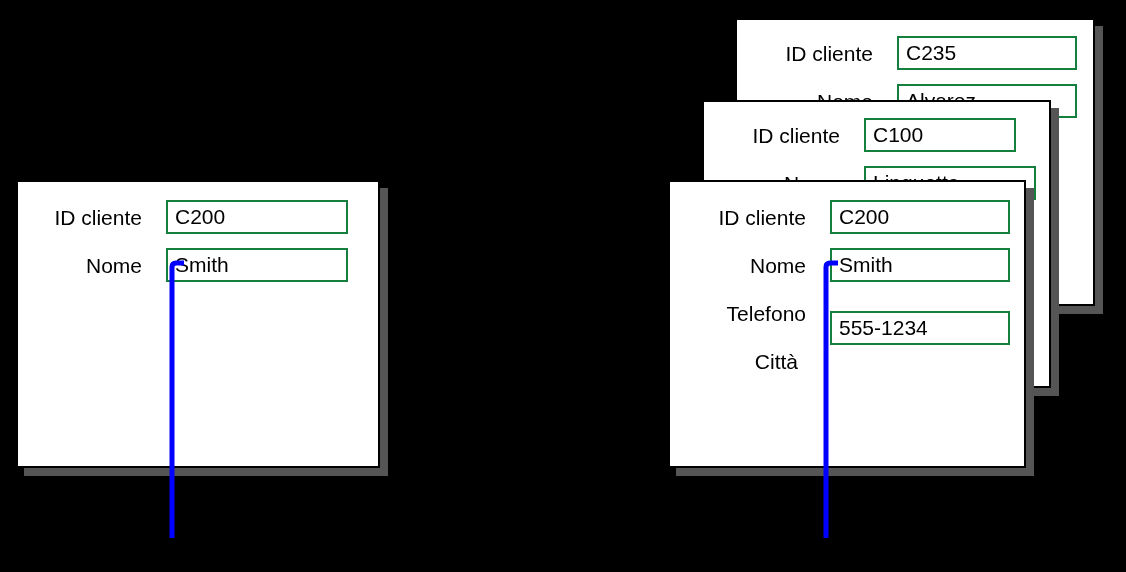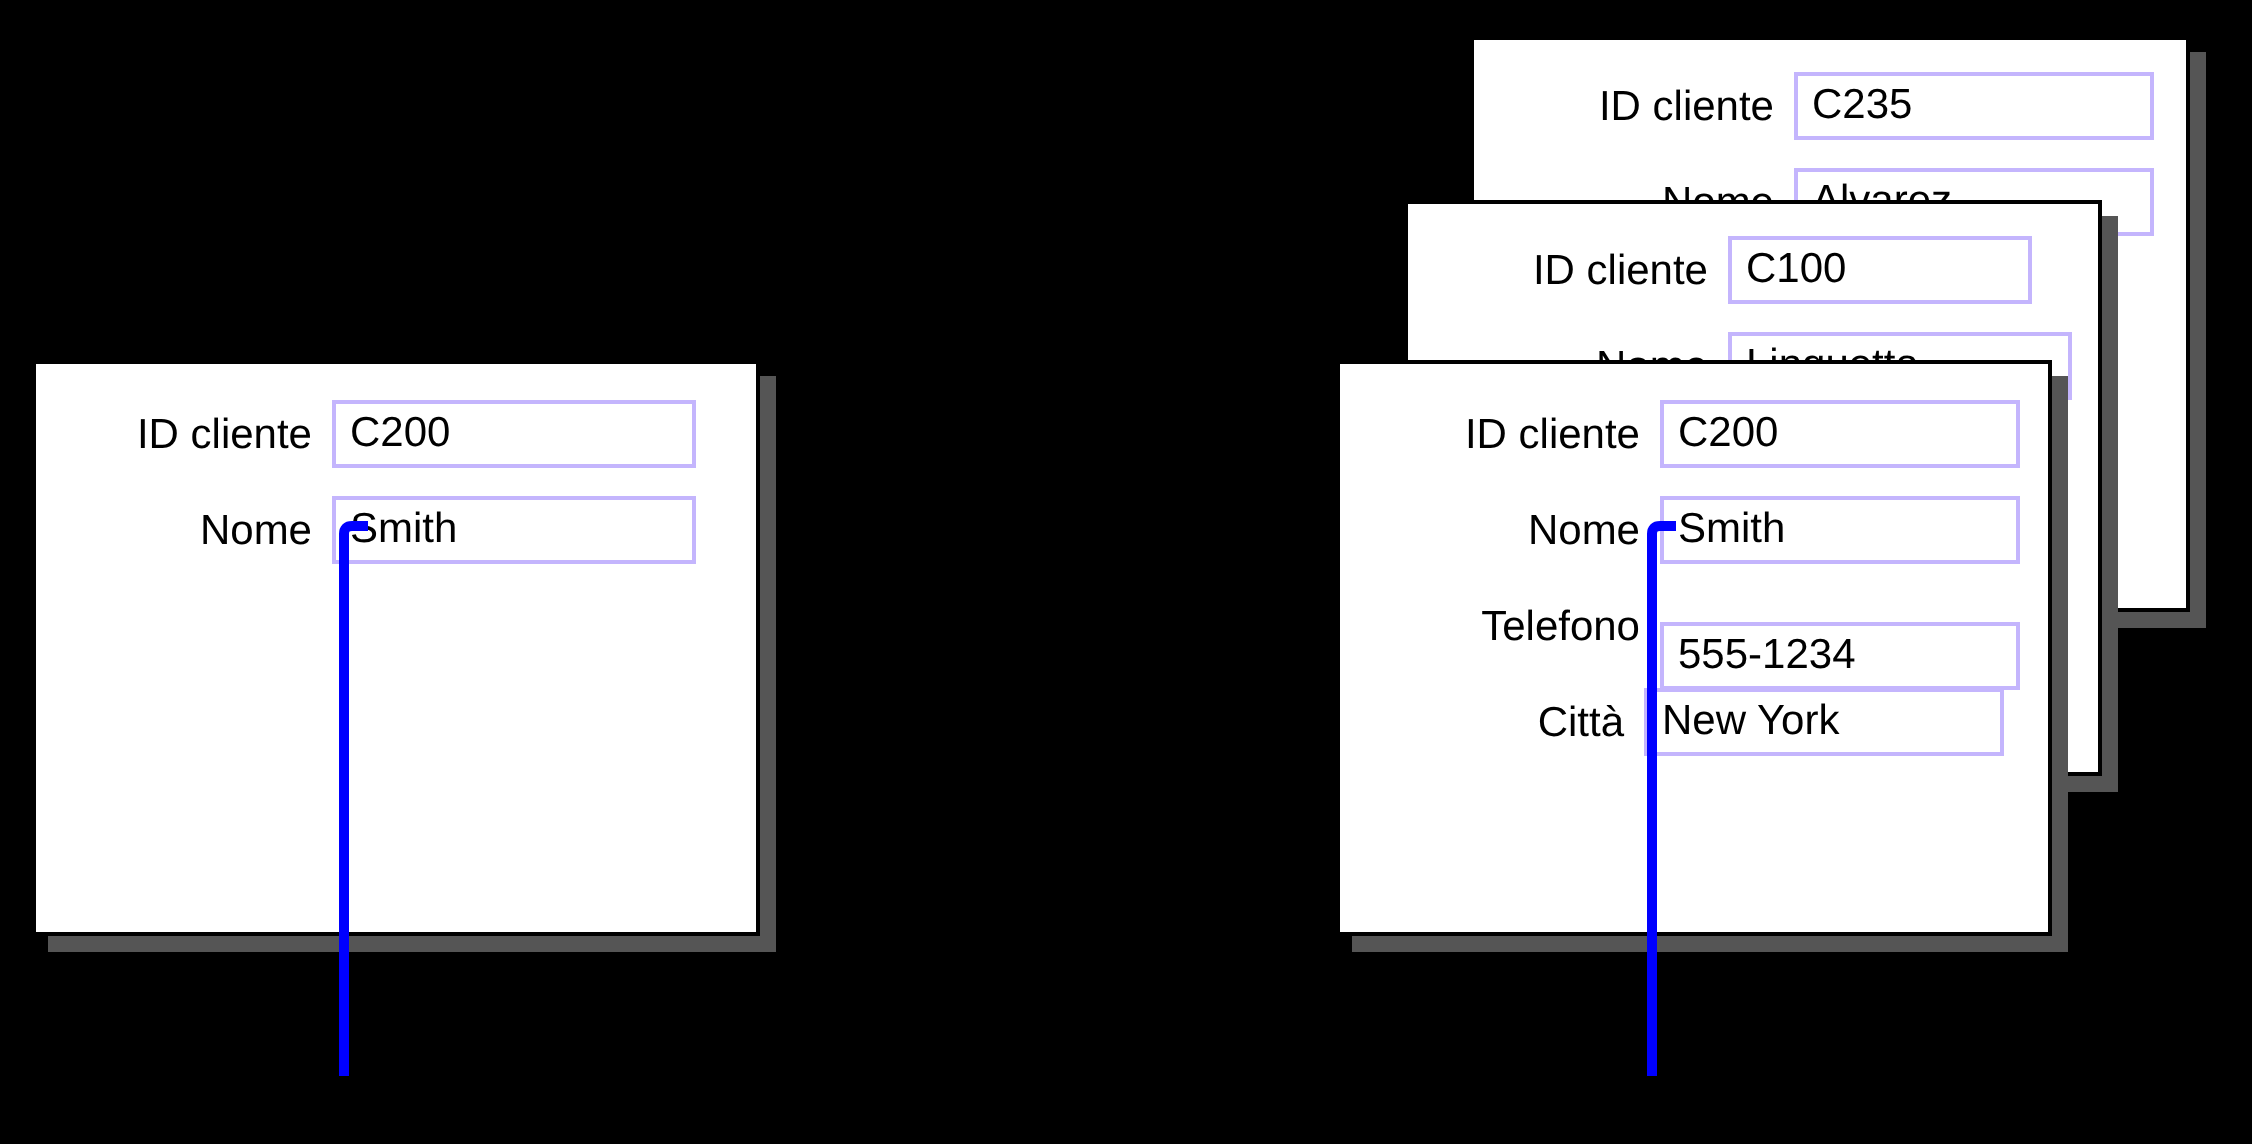--- a/index.html
+++ b/index.html
@@ -42,25 +42,25 @@
     justify-content: flex-start;
     height: 34px;
     margin-bottom: 14px;
   }
   .row-label {
     text-align: right;
     font-size: 21px;
     color: #000000;
     line-height: 1;
     white-space: nowrap;
-    padding-right: 10px;
+    padding-right: 24px;
     box-sizing: border-box;
   }
   .row-value {
-    border: 2px solid #c4b5fd;
+    border: 2px solid #15803d;
     background: #ffffff;
     box-sizing: border-box;
     height: 34px;
     display: flex;
     align-items: center;
     padding-left: 7px;
     font-size: 21px;
     color: #000000;
     white-space: nowrap;
     overflow: hidden;
@@ -156,21 +156,20 @@
           <div class="row-value" style="width:180px;">Smith</div>
         </div>
 
         <div class="row">
           <div class="row-label" style="width:160px;">Telefono</div>
           <div class="row-value" style="width:180px;margin-top:29px;">555-1234</div>
         </div>
 
         <div class="row">
           <div class="row-label" style="width:152px;">Città</div>
-          <div class="row-value" style="width:180px;">New York</div>
         </div>
 
       </div>
     </div>
 
     <svg class="connector" style="left:812px; top:248px; width:40px; height:296px;" viewBox="0 0 40 296" width="40" height="296">
       <path d="M 26 15 L 18 15 Q 14 15 14 19 L 14 290" fill="none" stroke="#0000ff" stroke-width="5" stroke-linecap="butt"></path>
     </svg>
 
   </div>

